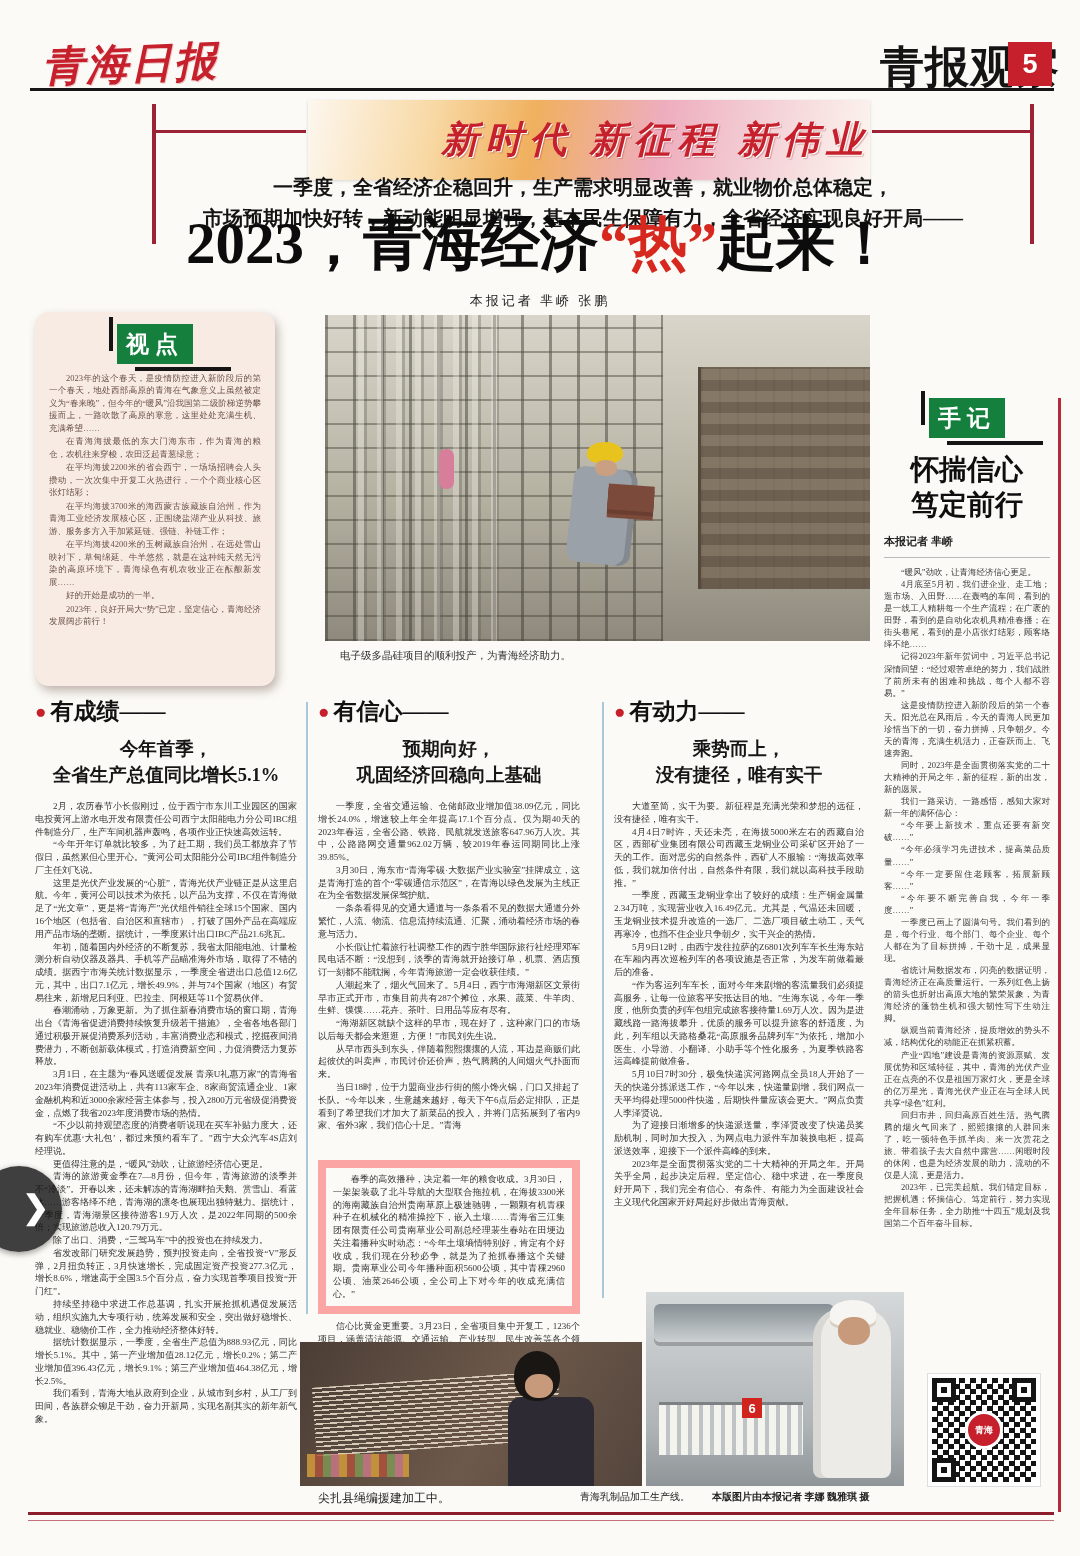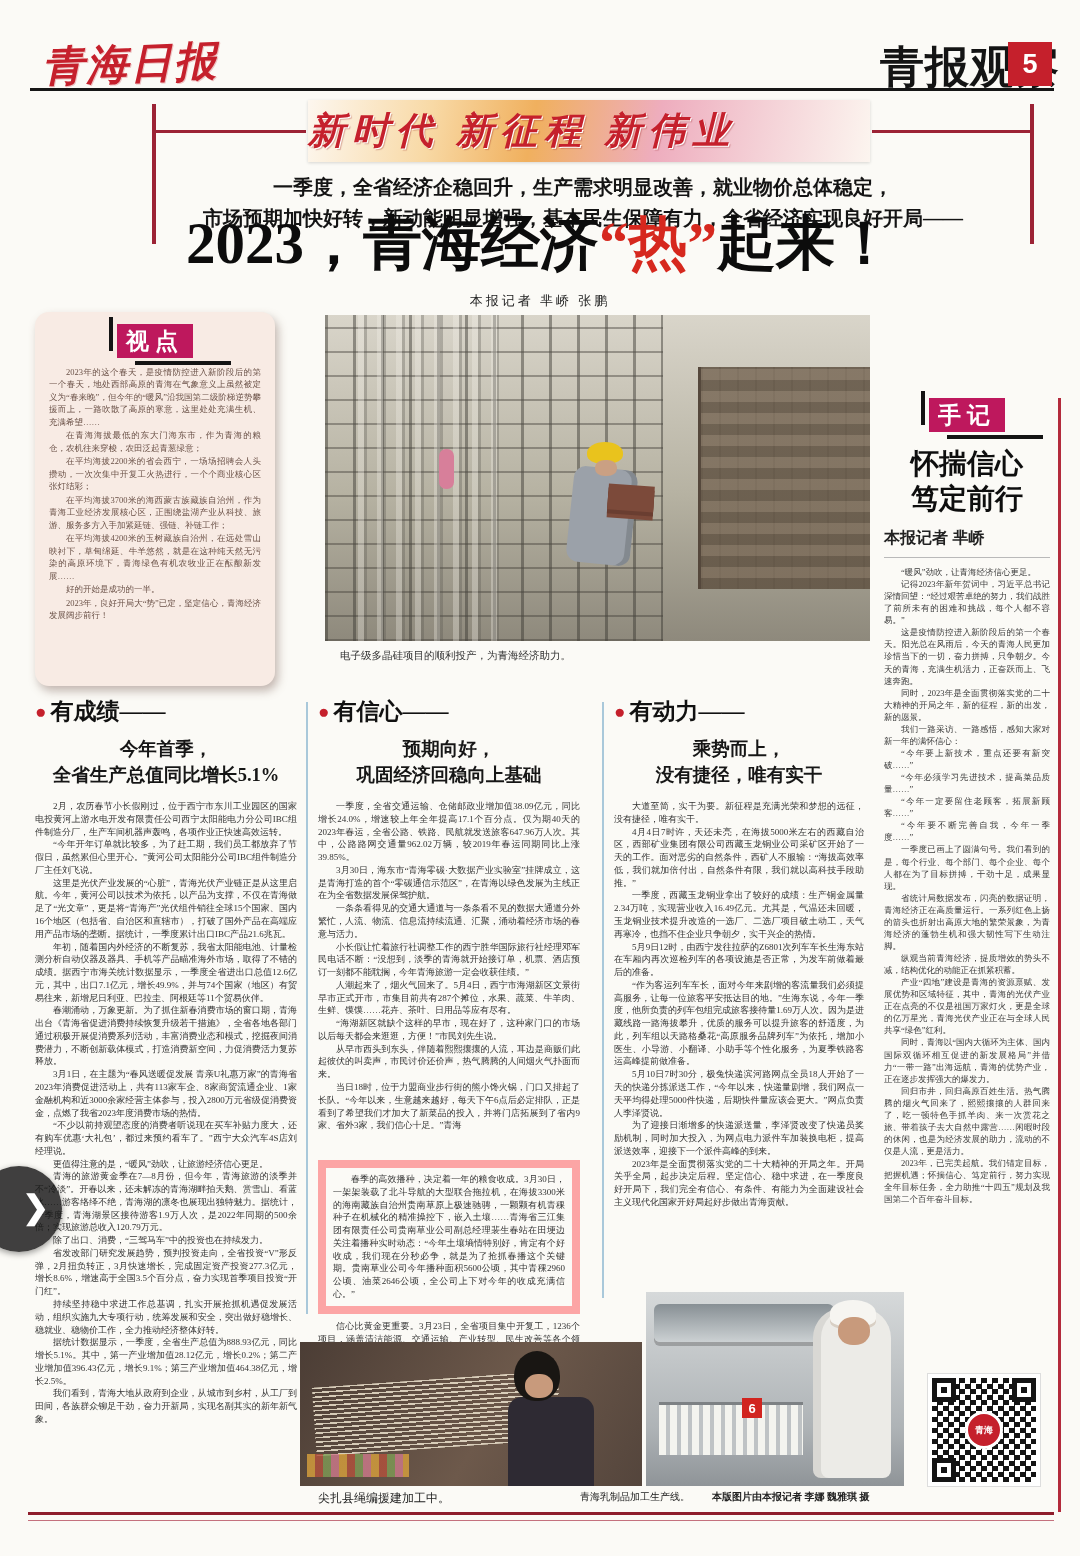--- a/index.html
+++ b/index.html
@@ -16,36 +16,36 @@
   .page-badge{position:absolute;left:1008px;top:42px;width:44px;height:44px;background:#c5202c;color:#fff;
               font-family:"Liberation Sans",sans-serif;font-size:27px;font-weight:bold;
               display:flex;align-items:center;justify-content:center;}
   .mast-rule{position:absolute;left:30px;top:88px;width:1024px;height:3px;background:#161616;}
 
   
   .fv{position:absolute;width:4px;height:140px;top:104px;background:#9c2335;}
   .fv-left{left:152px;} .fv-right{left:1030px;}
   .fh{position:absolute;height:3px;top:130px;background:#9c2335;}
   .fh-left{left:154px;width:152px;} .fh-right{left:872px;width:160px;}
-  .banner{position:absolute;left:308px;top:100px;width:562px;height:62px;
+  .banner{position:absolute;left:308px;top:100px;width:562px;height:80px;
           background:linear-gradient(100deg,#fdf7ef 0%,#f8d9a5 22%,#f0b05e 40%,#eeadbe 62%,#f4d0d6 80%,#fcf5ef 100%);
-          display:flex;align-items:center;justify-content:flex-start;box-shadow:0 1px 3px rgba(0,0,0,.15);}
+          display:flex;align-items:center;justify-content:flex-end;box-shadow:0 1px 3px rgba(0,0,0,.15);}
   .banner-text{font-size:37px;font-weight:900;font-style:italic;color:#c5202c;letter-spacing:7px;
                text-shadow:1px 1px 0 #fff,2px 2px 1px rgba(150,30,30,.3);}
 
   
   .intro{position:absolute;left:0;top:172px;width:100%;text-align:center;font-size:20px;font-weight:bold;
          line-height:1.55;color:#141414;padding-left:43px;}
   .headline{position:absolute;left:0;top:204px;width:100%;margin:0;text-align:center;
             font-size:59px;font-weight:900;color:#0c0c0c;letter-spacing:0;}
   .headline .hot{color:#d6281e;}
   .byline{position:absolute;left:0;top:292px;width:100%;text-align:center;font-size:13px;color:#222;letter-spacing:3px;}
 
   
-  .tag{position:relative;width:76px;height:34px;background:#be185d;color:#fff;
+  .tag{position:relative;width:76px;height:40px;background:#15803d;color:#fff;
        font-size:23px;font-weight:bold;letter-spacing:6px;display:flex;align-items:center;justify-content:center;
        font-family:"Liberation Sans",sans-serif;}
   .tag::before{content:"";position:absolute;left:-8px;top:-7px;width:4px;height:34px;background:#141414;}
   .tag::after{content:"";position:absolute;right:-38px;bottom:-7px;width:96px;height:4px;background:#141414;}
 
   
   .viewpoint{position:absolute;left:35px;top:312px;width:240px;height:374px;background:#f8ebe4;
              border-radius:14px;box-shadow:3px 5px 10px rgba(110,80,70,.4);overflow:hidden;}
   .viewpoint .tag{margin:12px auto 2px;}
   .vp-body{height:312px;overflow:hidden;padding:6px 14px;font-size:8.5px;line-height:1.47;
@@ -69,21 +69,21 @@
   .mp-worker-face{position:absolute;left:49.5%;top:44.5%;width:22px;height:16px;background:#caa083;border-radius:45%;}
   .mp-carry{position:absolute;left:52%;top:52%;width:46px;height:26px;background:#7c4a3a;
     box-shadow:0 4px 0 #6a3e31,0 8px 0 #7c4a3a;transform:rotate(4deg);}
   .mp-fig-pink{position:absolute;left:21%;top:41%;width:15px;height:40px;background:#d77f9a;border-radius:7px;}
   .main-caption{position:absolute;left:340px;top:649px;font-size:10.5px;color:#333;}
 
   
   .notes{position:absolute;left:884px;top:398px;width:166px;}
   .notes .tag{margin:0 auto;}
   .notes-title{margin:14px 0 0;text-align:center;font-size:28px;font-weight:900;line-height:1.25;color:#0e0e0e;}
-  .notes-byline{margin-top:12px;font-size:16px;font-weight:bold;color:#222;border-bottom:1px solid #b9b9b9;padding-bottom:8px;
+  .notes-byline{margin-top:12px;font-size:11px;font-weight:bold;color:#222;border-bottom:1px solid #b9b9b9;padding-bottom:8px;
                 font-family:"Liberation Sans",sans-serif;}
   .notes-body{margin-top:8px;height:792px;overflow:hidden;font-size:8.5px;line-height:1.42;text-align:justify;color:#3a3a3a;}
   .notes-body p{margin:0;text-indent:2em;}
   .red-vline{position:absolute;left:1058px;top:398px;width:3px;height:1114px;background:#b32a3c;}
 
   
   .col{position:absolute;top:698px;}
   .col1{left:35px;width:262px;} .col2{left:318px;width:262px;} .col3{left:614px;width:250px;}
   .col-head{font-size:23px;font-weight:900;color:#111;line-height:1.2;display:flex;align-items:center;}
   .col-bullet{color:#c5202c;font-size:19px;margin-right:4px;line-height:1;}
@@ -196,33 +196,33 @@
 
   <aside class="notes">
     <div class="tag">手记</div>
     <div class="notes-title">
       <div>怀揣信心</div>
       <div>笃定前行</div>
     </div>
     <div class="notes-byline">本报记者 芈峤</div>
     <div class="notes-body">
         <p>“暖风”劲吹，让青海经济信心更足。</p>
+        <p>4月底至5月初，我们进企业、走工地；逛市场、入田野……在轰鸣的车间，看到的是一线工人精耕每一个生产流程；在广袤的田野，看到的是自动化农机具精准春播；在街头巷尾，看到的是小店张灯结彩，顾客络绎不绝……</p>
         <p>记得2023年新年贺词中，习近平总书记深情回望：“经过艰苦卓绝的努力，我们战胜了前所未有的困难和挑战，每个人都不容易。”</p>
         <p>这是疫情防控进入新阶段后的第一个春天。阳光总在风雨后，今天的青海人民更加珍惜当下的一切，奋力拼搏，只争朝夕。今天的青海，充满生机活力，正奋跃而上、飞速奔跑。</p>
         <p>同时，2023年是全面贯彻落实党的二十大精神的开局之年，新的征程，新的出发，新的愿景。</p>
         <p>我们一路采访、一路感悟，感知大家对新一年的满怀信心：</p>
         <p>“今年要上新技术，重点还要有新突破……”</p>
         <p>“今年必须学习先进技术，提高菜品质量……”</p>
         <p>“今年一定要留住老顾客，拓展新顾客……”</p>
         <p>“今年要不断完善自我，今年一季度……”</p>
         <p>一季度已画上了圆满句号。我们看到的是，每个行业、每个部门、每个企业、每个人都在为了目标拼搏，干劲十足，成果显现。</p>
         <p>省统计局数据发布，闪亮的数据证明，青海经济正在高质量运行。一系列红色上扬的箭头也折射出高原大地的繁荣景象，为青海经济的蓬勃生机和强大韧性写下生动注脚。</p>
         <p>纵观当前青海经济，提质增效的势头不减，结构优化的动能正在抓紧积蓄。</p>
         <p>产业“四地”建设是青海的资源禀赋、发展优势和区域特征，其中，青海的光伏产业正在点亮的不仅是祖国万家灯火，更是全球的亿万星光，青海光伏产业正在与全球人民共享“绿色”红利。</p>
-        <p>同时，青海以“国内大循环为主体、国内国际双循环相互促进的新发展格局”并借力“一带一路”出海远航，青海的优势产业，正在逐步发挥强大的爆发力。</p>
         <p>回归市井，回归高原百姓生活。热气腾腾的烟火气回来了，熙熙攘攘的人群回来了，吃一顿特色手抓羊肉、来一次赏花之旅、带着孩子去大自然中露营……闲暇时段的休闲，也是为经济发展的助力，流动的不仅是人流，更是活力。</p>
         <p>2023年，已完美起航。我们锚定目标，把握机遇；怀揣信心、笃定前行，努力实现全年目标任务，全力助推“十四五”规划及我国第二个百年奋斗目标。</p>
       </div>
   </aside>
   <div class="red-vline"></div>
 
   <section class="col col1">
     <div class="col-head">
         <span class="col-bullet">●</span>
         <span>有成绩——</span>

